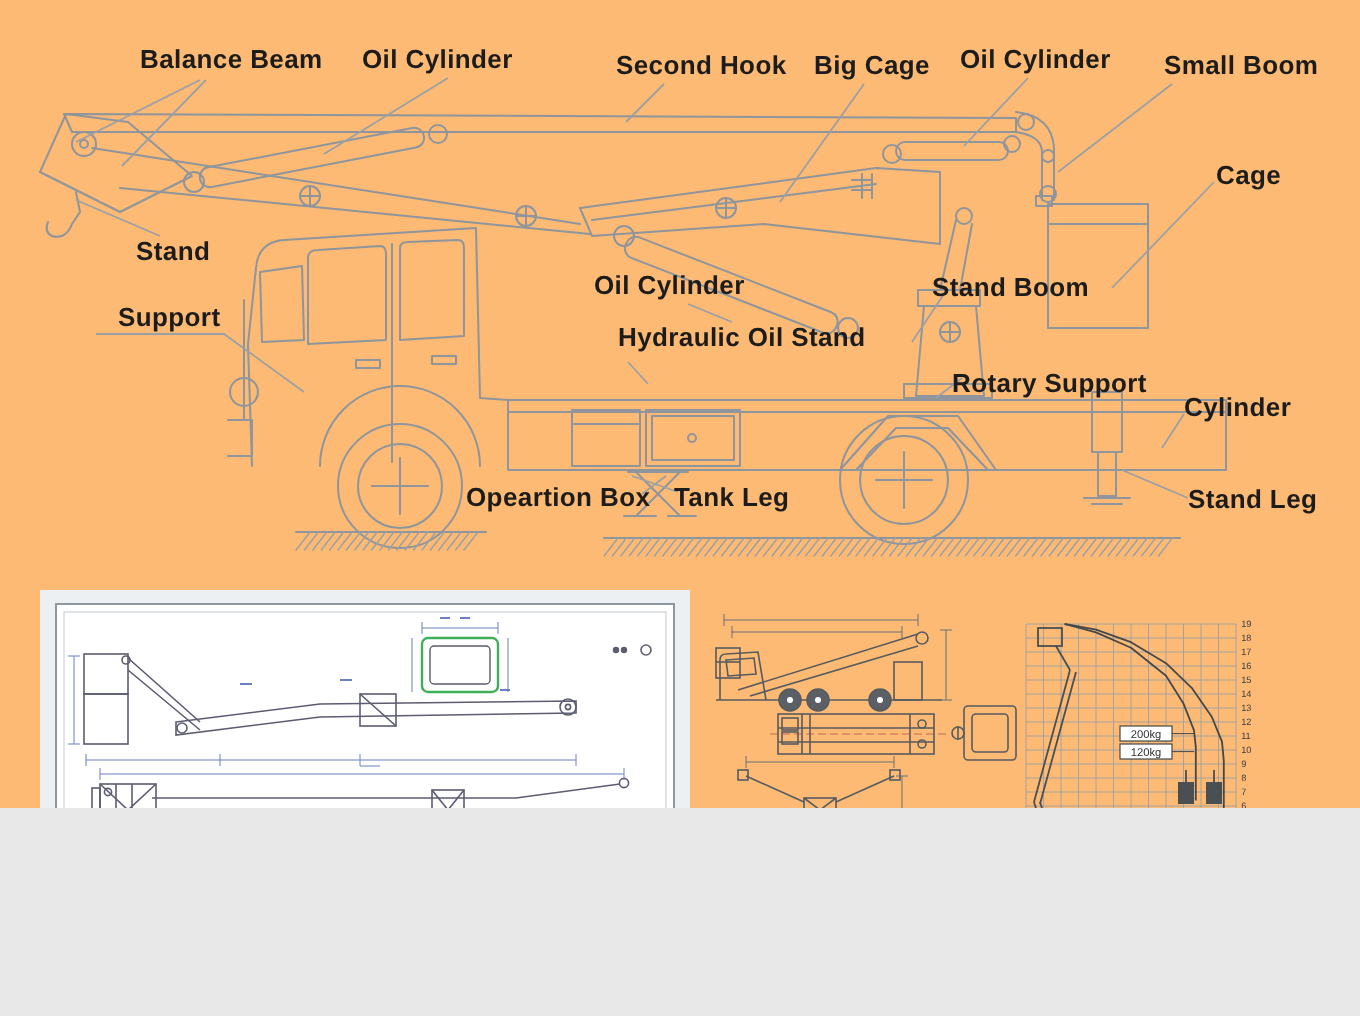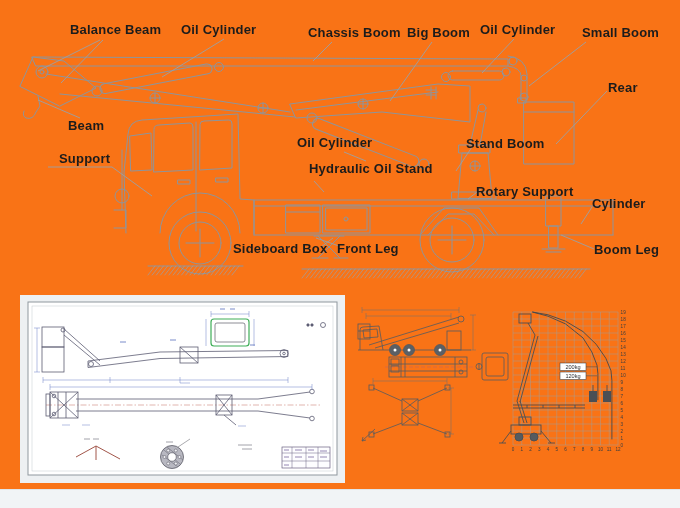--- a/index.html
+++ b/index.html
@@ -1,16 +1,16 @@
 <!DOCTYPE html>
 <html><head>
 <meta charset="utf-8">
 <style>
   html,body{margin:0;padding:0;background:#e8e8e8;}
-  #stage{position:relative;width:680px;height:508px;background:#f97316;overflow:hidden;
+  #stage{position:relative;width:680px;height:404px;background:#fdba74;overflow:hidden;
          font-family:"Liberation Sans",sans-serif;}
   .lbl{position:absolute;font:700 13px "Liberation Sans",sans-serif;color:#1c1c1c;
        white-space:nowrap;letter-spacing:.2px;}
   .abs{position:absolute;}
   #panel-left{position:absolute;left:20px;top:295px;width:325px;height:188px;background:#edf0f2;}
   #bottom-strip{position:absolute;left:0;top:489px;width:680px;height:19px;background:#f1f4f6;
                 border-top:1px solid #e0e5e8;}
   svg{display:block;}
   text{font-family:"Liberation Sans",sans-serif;}
 </style>
@@ -162,35 +162,35 @@
       <path d="M592,207 L581,224"></path>
       <path d="M321,247 L333,238"></path>
       <path d="M339,246 L316,238"></path>
       <path d="M594,249 L561,235"></path>
     </g>
   </svg>
 
   <div>
     <div class="lbl" style="left:70px;top:22px">Balance Beam</div>
     <div class="lbl" style="left:181px;top:22px">Oil Cylinder</div>
-    <div class="lbl" style="left:308px;top:25px">Chassis Boom</div>
-    <div class="lbl" style="left:407px;top:25px">Big Boom</div>
+    <div class="lbl" style="left:308px;top:25px">Second Hook</div>
+    <div class="lbl" style="left:407px;top:25px">Big Cage</div>
     <div class="lbl" style="left:480px;top:22px">Oil Cylinder</div>
     <div class="lbl" style="left:582px;top:25px">Small Boom</div>
-    <div class="lbl" style="left:608px;top:80px">Rear</div>
-    <div class="lbl" style="left:68px;top:118px">Beam</div>
+    <div class="lbl" style="left:608px;top:80px">Cage</div>
+    <div class="lbl" style="left:68px;top:118px">Stand</div>
     <div class="lbl" style="left:59px;top:151px">Support</div>
     <div class="lbl" style="left:297px;top:135px">Oil Cylinder</div>
     <div class="lbl" style="left:309px;top:161px">Hydraulic Oil Stand</div>
     <div class="lbl" style="left:466px;top:136px">Stand Boom</div>
     <div class="lbl" style="left:476px;top:184px">Rotary Support</div>
     <div class="lbl" style="left:592px;top:196px">Cylinder</div>
-    <div class="lbl" style="left:233px;top:241px">Sideboard Box</div>
-    <div class="lbl" style="left:337px;top:241px">Front Leg</div>
-    <div class="lbl" style="left:594px;top:242px">Boom Leg</div>
+    <div class="lbl" style="left:233px;top:241px">Opeartion Box</div>
+    <div class="lbl" style="left:337px;top:241px">Tank Leg</div>
+    <div class="lbl" style="left:594px;top:242px">Stand Leg</div>
   </div>
 
   <div id="panel-left">
     <svg width="325" height="188" viewBox="0 0 325 188">
       <rect x="8" y="7" width="309" height="173" fill="#ffffff" stroke="#8f979e"></rect>
       <rect x="12" y="11" width="301" height="165" fill="none" stroke="#c3c9ce" stroke-width="0.5"></rect>
 
       <g stroke="#5c5c72" fill="none" stroke-width="0.8">
         <rect x="22" y="32" width="22" height="20"></rect>
           <rect x="22" y="52" width="22" height="25"></rect>

